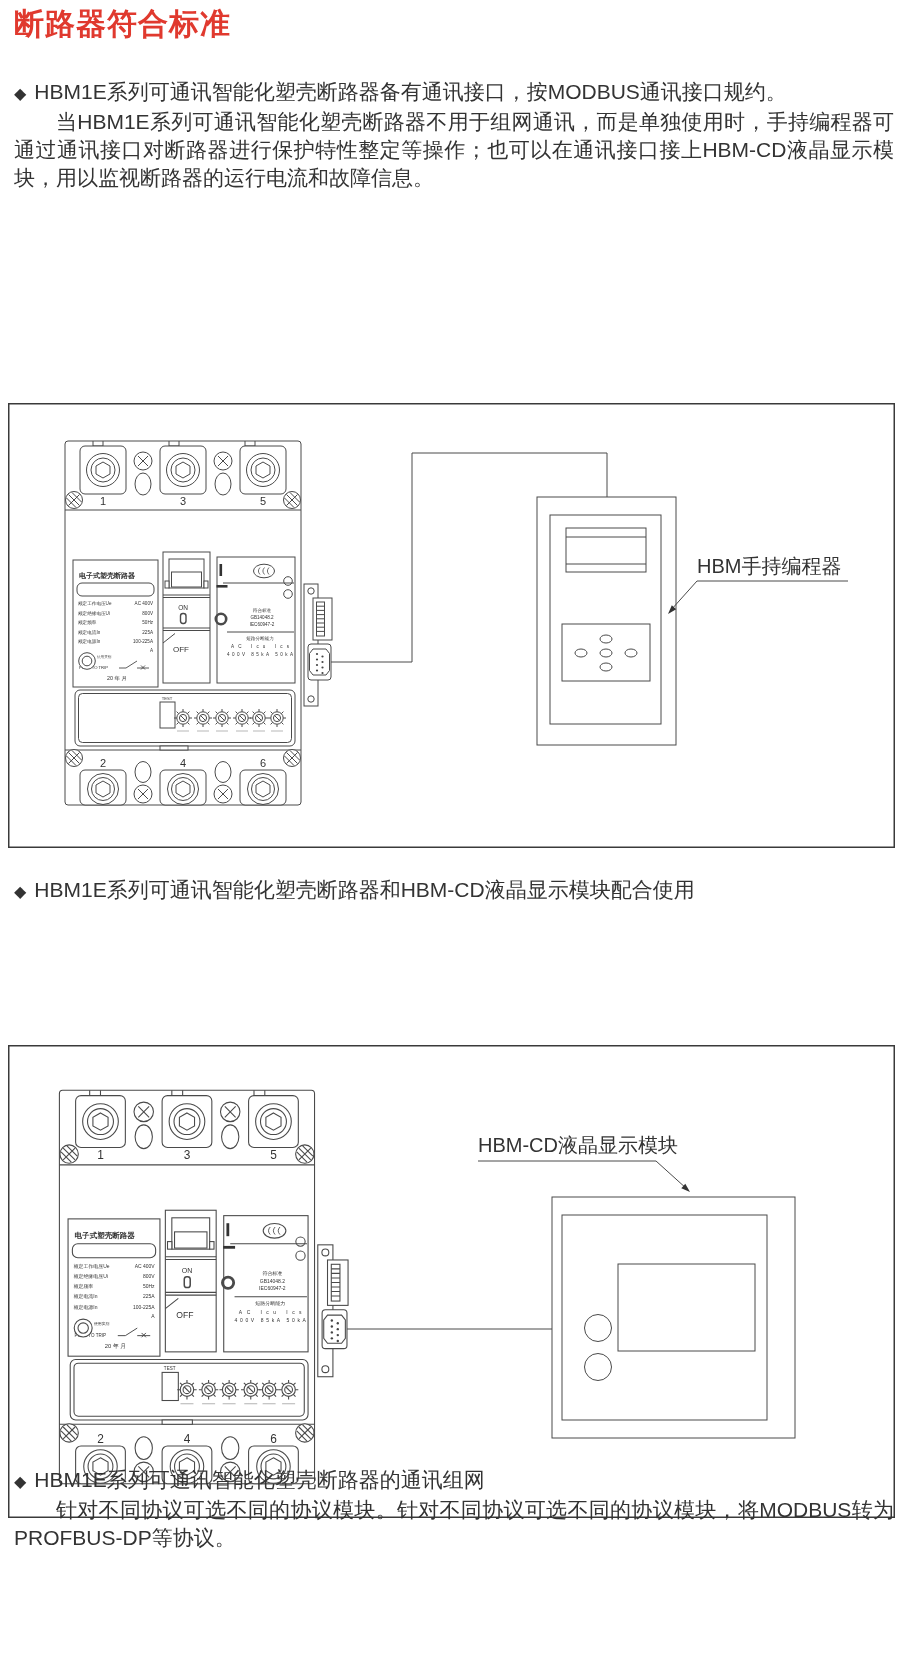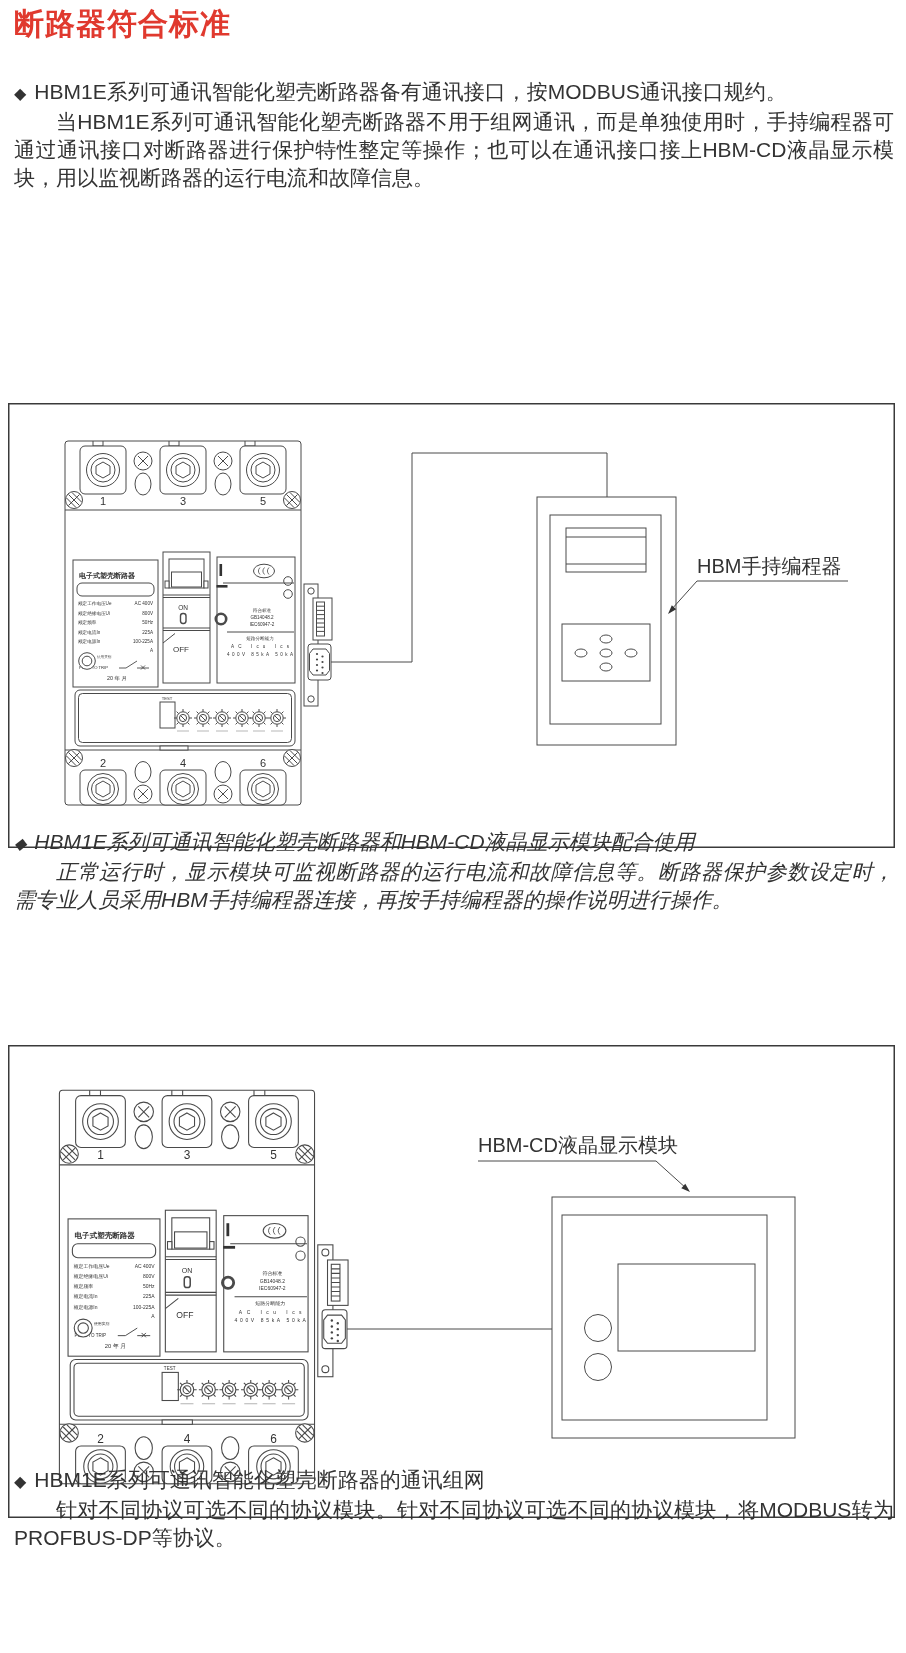--- a/index.html
+++ b/index.html
@@ -222,23 +222,22 @@
       <ellipse cx="623" cy="250" rx="6" ry="4"></ellipse>
       <ellipse cx="598" cy="264" rx="6" ry="4"></ellipse>
     </g>
     <g>
       <text x="689" y="170" font-size="20">HBM手持编程器</text>
       <path class="ln" d="M689,178 H840 M689,178 L663,207"></path>
       <polygon points="660,211 668.2,206.3 663.8,202.3" fill="#333"></polygon>
     </g>
   </svg>
 
-  <div class="textblock" style="top:828px;font-style:italic;">
+  <div class="textblock" style="top:876px;">
     <p><span class="diamond">◆</span><span>HBM1E系列可通讯智能化塑壳断路器和HBM-CD液晶显示模块配合使用</span></p>
-    <p class="para">正常运行时，显示模块可监视断路器的运行电流和故障信息等。断路器保护参数设定时，需专业人员采用HBM手持编程器连接，再按手持编程器的操作说明进行操作。</p>
   </div>
 
   <svg class="diagram" style="left:8px;top:1045px;" width="887" height="473" viewBox="0 0 887 473">
     <rect x="0.75" y="0.75" width="885.5" height="471.5" fill="#fff" stroke="#3a3a3a" stroke-width="1.5"></rect>
     <use href="#breaker-sym" x="49" y="42" width="314" height="400"></use>
     <path class="ln" stroke-width="1.2" d="M339,284 H544"></path>
     <g class="ln">
       <rect x="544" y="152" width="243" height="241" fill="#fff"></rect>
       <rect x="554" y="170" width="205" height="205"></rect>
       <rect x="610" y="219" width="137" height="87"></rect>

